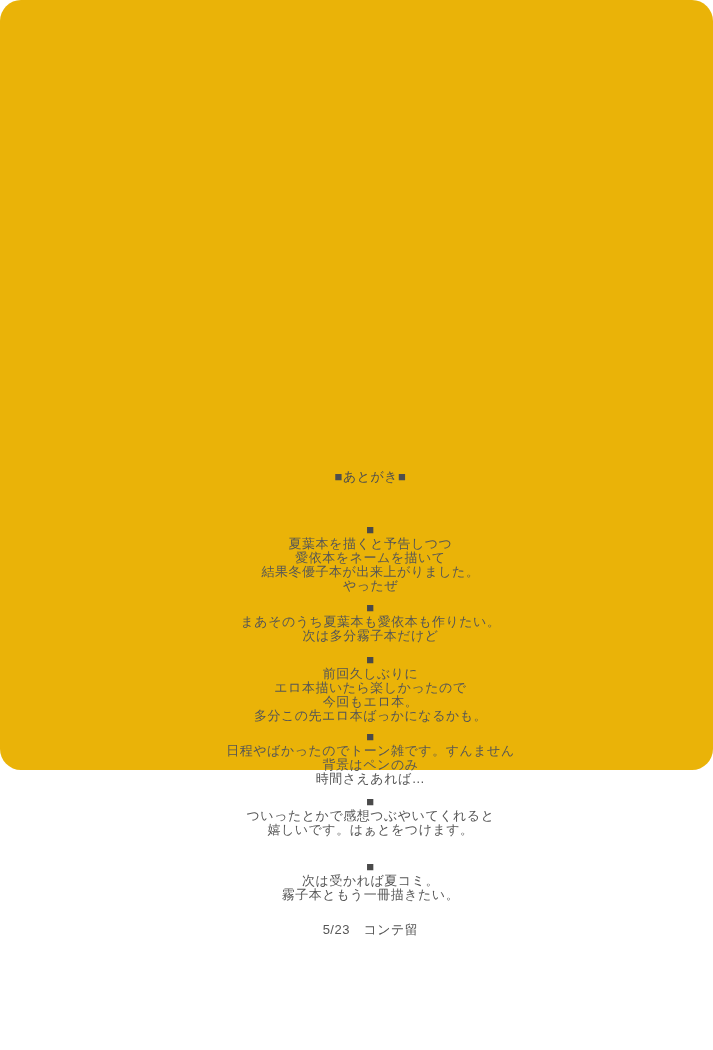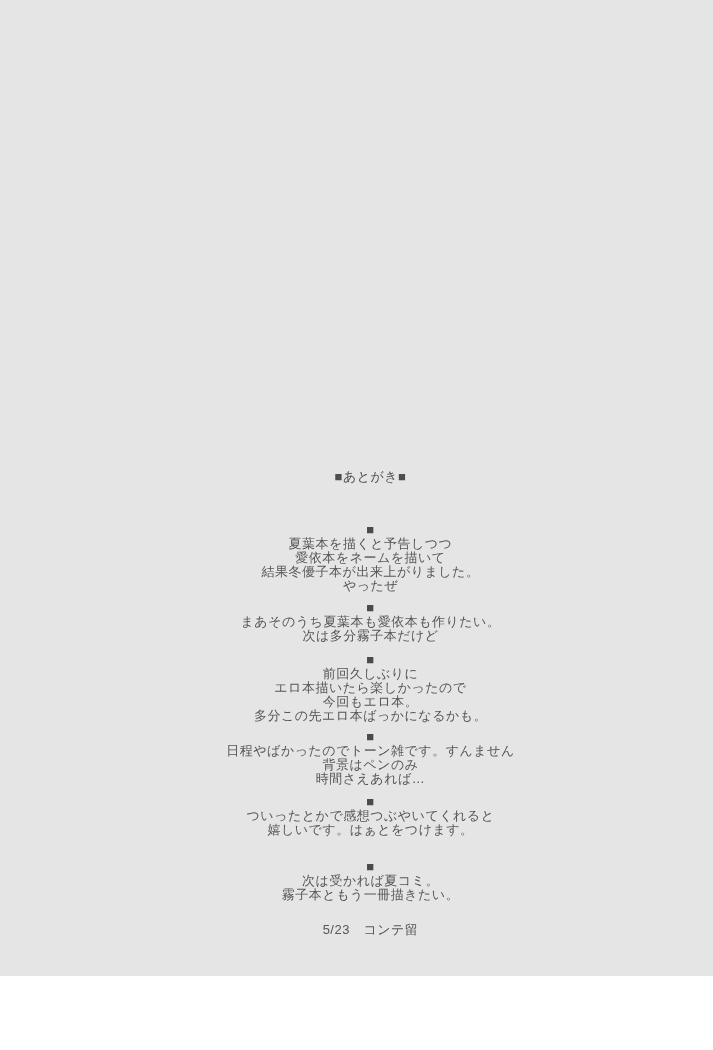--- a/index.html
+++ b/index.html
@@ -9,22 +9,23 @@
   body {
     width: 713px;
     height: 1050px;
     background: #ffffff;
     overflow: hidden;
     font-family: "Liberation Sans", sans-serif;
   }
   .page {
     position: relative;
     width: 713px;
-    height: 976px;
-    background: #e5e5e5;
+    height: 770px;
+    background: #eab308;
+    border-radius: 21px;
   }
   .content {
     position: relative;
     left: 14px;               
     width: 713px;
     padding-top: 470px;
     text-align: center;
     color: #565656;
     font-size: 13px;
     line-height: 14px;

